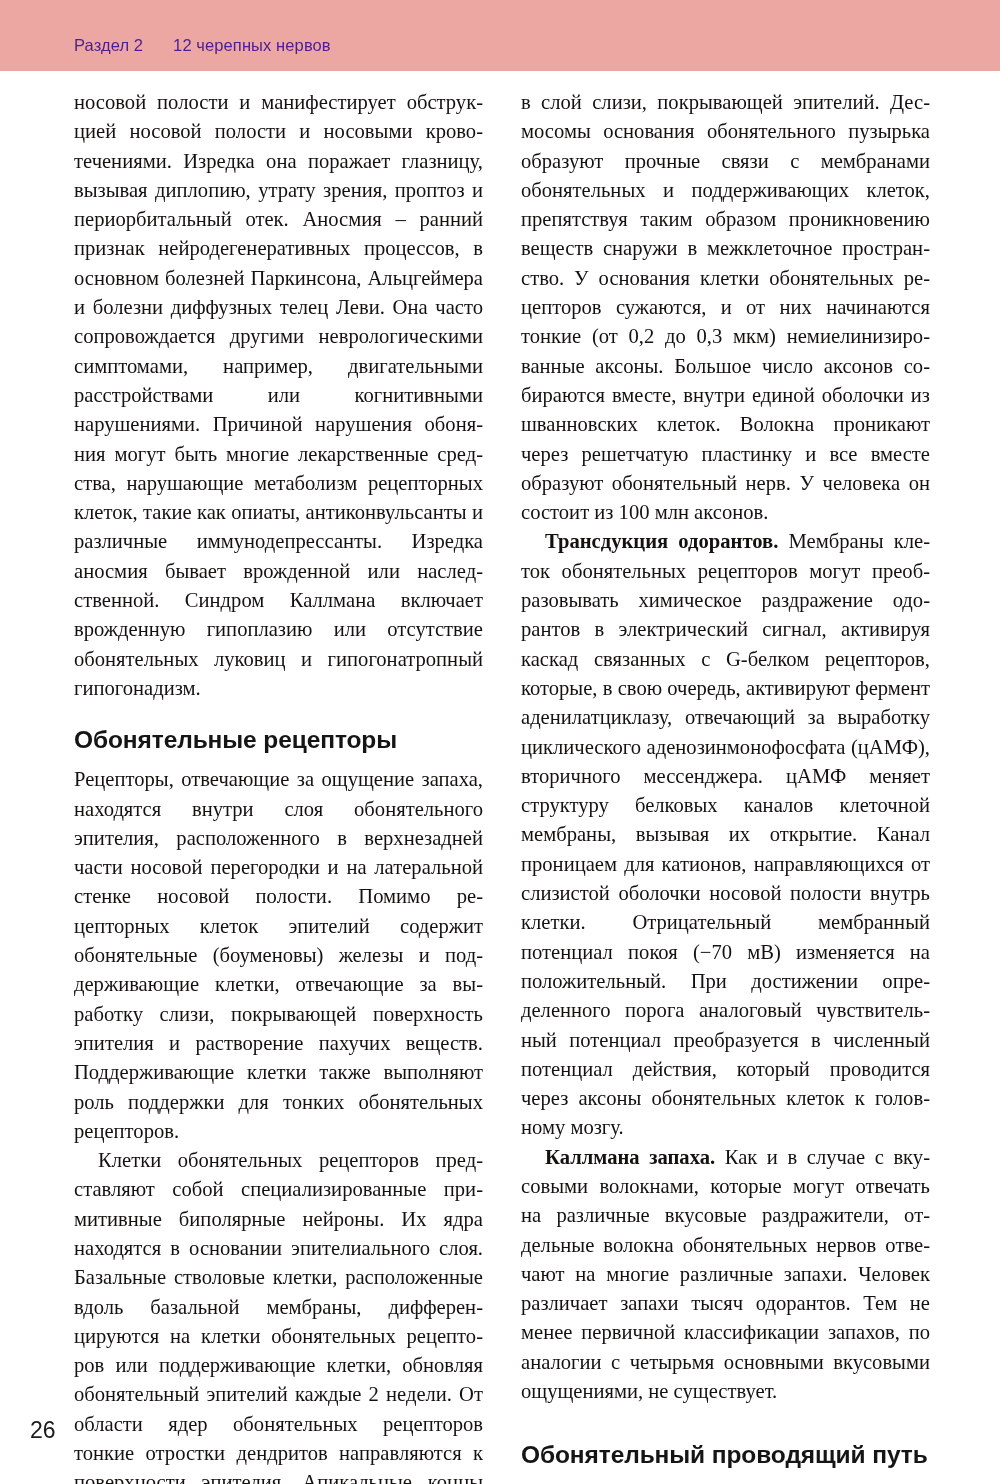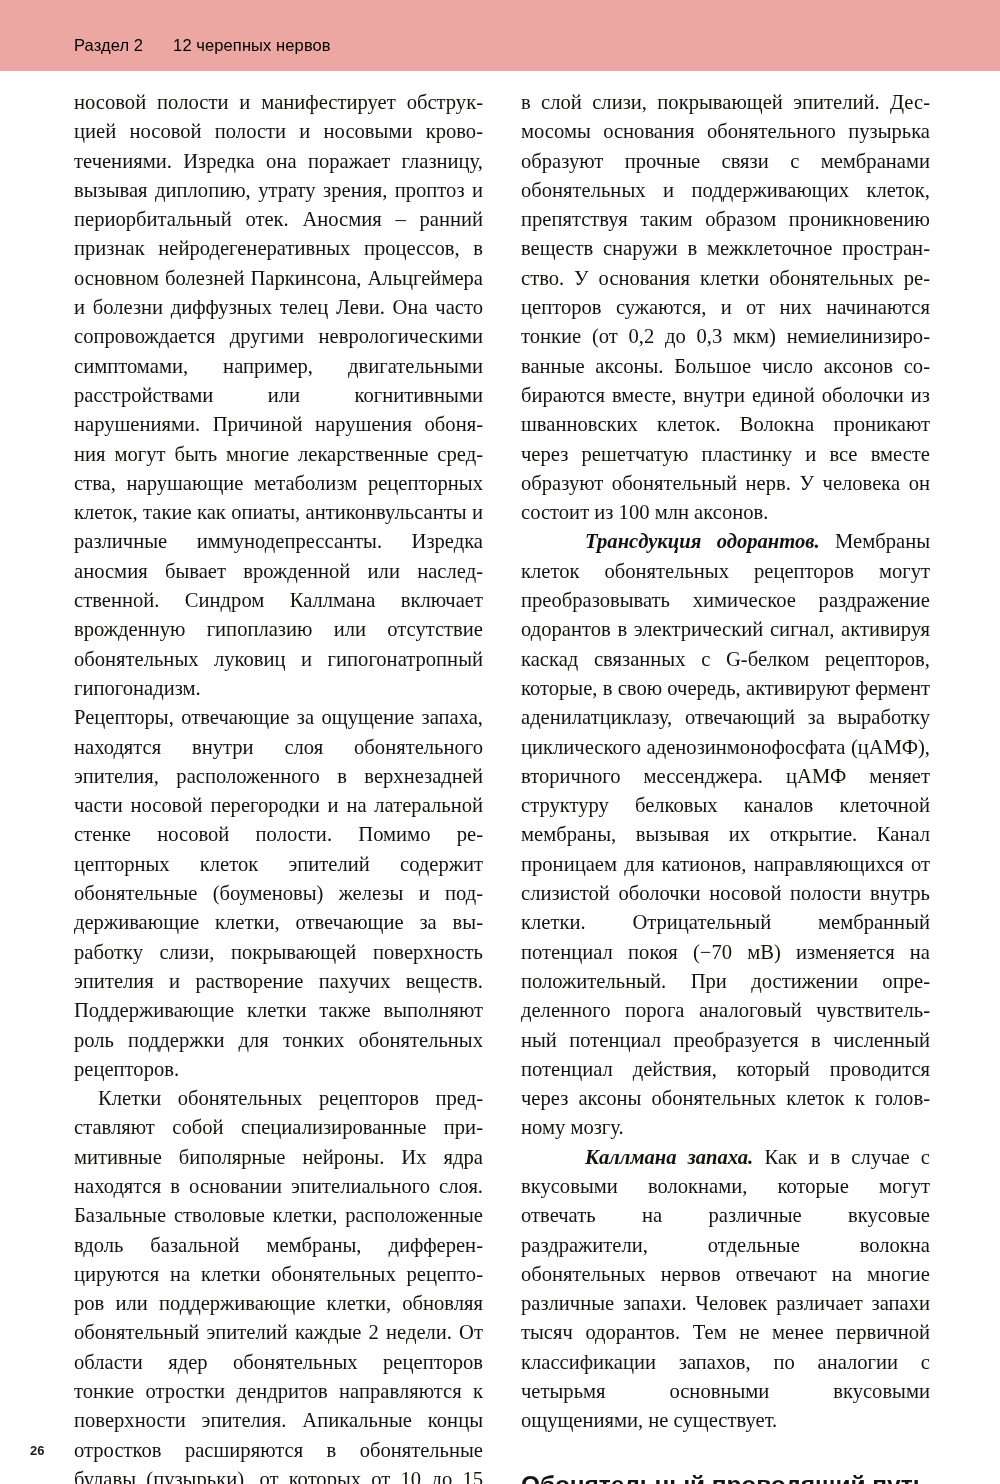--- a/index.html
+++ b/index.html
@@ -33,21 +33,21 @@
   .header-inner {
     position: absolute;
     left: 74px;
     top: 36px;
     display: flex;
     align-items: baseline;
     white-space: nowrap;
     font-family: "Liberation Sans", "DejaVu Sans", sans-serif;
     font-size: 16.5px;
     font-weight: 400;
-    color: #000000;
+    color: #4c1d95;
     letter-spacing: 0.1px;
   }
   .header-section {
     margin-right: 30px;
   }
   .header-title { }
 
   
   .columns {
     position: absolute;
@@ -87,32 +87,30 @@
     color: #151515;
     margin: 22px 0 10px 0;
     letter-spacing: -0.1px;
   }
   h2.section.tall {
     margin-top: 34px;
   }
 
   .runin {
     font-weight: bold;
-    font-style: italic;
-    margin-left: 40px;
   }
 
   
   .folio {
     position: absolute;
     left: 30px;
-    bottom: 26px;
+    bottom: 40px;
     font-family: "Liberation Sans", "DejaVu Sans", sans-serif;
-    font-size: 13px;
-    font-weight: bold;
+    font-size: 23px;
+    font-weight: normal;
     color: #1b1b1b;
   }
 </style>
 </head>
 <body>
 
 <div class="page">
 
   <div class="header-band" style="background: rgb(237, 167, 163);">
     <div class="header-inner">
@@ -120,20 +118,21 @@
       <span class="header-title">12 черепных нервов</span>
     </div>
   </div>
 
   <div class="columns">
 
     <div class="col">
 
       <p class="body">носовой полости и манифестирует обструк­цией носовой полости и носовыми крово­течениями. Изредка она поражает глазницу, вызывая диплопию, утрату зрения, проптоз и периорбитальный отек. Аносмия – ранний признак нейродегенеративных процессов, в основном болезней Паркинсона, Альцгей­мера и болезни диффузных телец Леви. Она часто сопровождается другими неврологи­ческими симптомами, например, двигатель­ными расстройствами или когнитивными нарушениями. Причиной нарушения обоня­ния могут быть многие лекарственные сред­ства, нарушающие метаболизм рецепторных клеток, такие как опиаты, антиконвульсанты и различные иммунодепрессанты. Изредка аносмия бывает врожденной или наслед­ственной. Синдром Каллмана включает врожденную гипоплазию или отсутствие обонятельных луковиц и гипогонатропный гипогонадизм.</p>
 
+      <h2 class="section">Обонятельные рецепторы</h2>
 
       <p class="body">Рецепторы, отвечающие за ощущение за­паха, находятся внутри слоя обонятельного эпителия, расположенного в верхнезадней части носовой перегородки и на латераль­ной стенке носовой полости. Помимо ре­цепторных клеток эпителий содержит обонятельные (боуменовы) железы и под­держивающие клетки, отвечающие за вы­работку слизи, покрывающей поверхность эпителия и растворение пахучих веществ. Поддерживающие клетки также выполняют роль поддержки для тонких обонятельных рецепторов.</p>
 
       <p class="body indent">Клетки обонятельных рецепторов пред­ставляют собой специализированные при­митивные биполярные нейроны. Их ядра находятся в основании эпителиального слоя. Базальные стволовые клетки, расположен­ные вдоль базальной мембраны, дифферен­цируются на клетки обонятельных рецепто­ров или поддерживающие клетки, обновляя обонятельный эпителий каждые 2 недели. От области ядер обонятельных рецепторов тонкие отростки дендритов направляют­ся к поверхности эпителия. Апикальные концы отростков расширяются в обоня­тельные булавы (пузырьки), от которых от 10 до 15 подвижных ресничек отходит</p>
 
     </div>
 
     <div class="col">
 
       <p class="body">в слой слизи, покрывающей эпителий. Дес­мосомы основания обонятельного пузырь­ка образуют прочные связи с мембранами обонятельных и поддерживающих клеток, препятствуя таким образом проникновению веществ снаружи в межклеточное простран­ство. У основания клетки обонятельных ре­цепторов сужаются, и от них начинаются тонкие (от 0,2 до 0,3 мкм) немиелинизиро­ванные аксоны. Большое число аксонов со­бираются вместе, внутри единой оболочки из шванновских клеток. Волокна проникают через решетчатую пластинку и все вместе образуют обонятельный нерв. У человека он состоит из 100 млн аксонов.</p>

